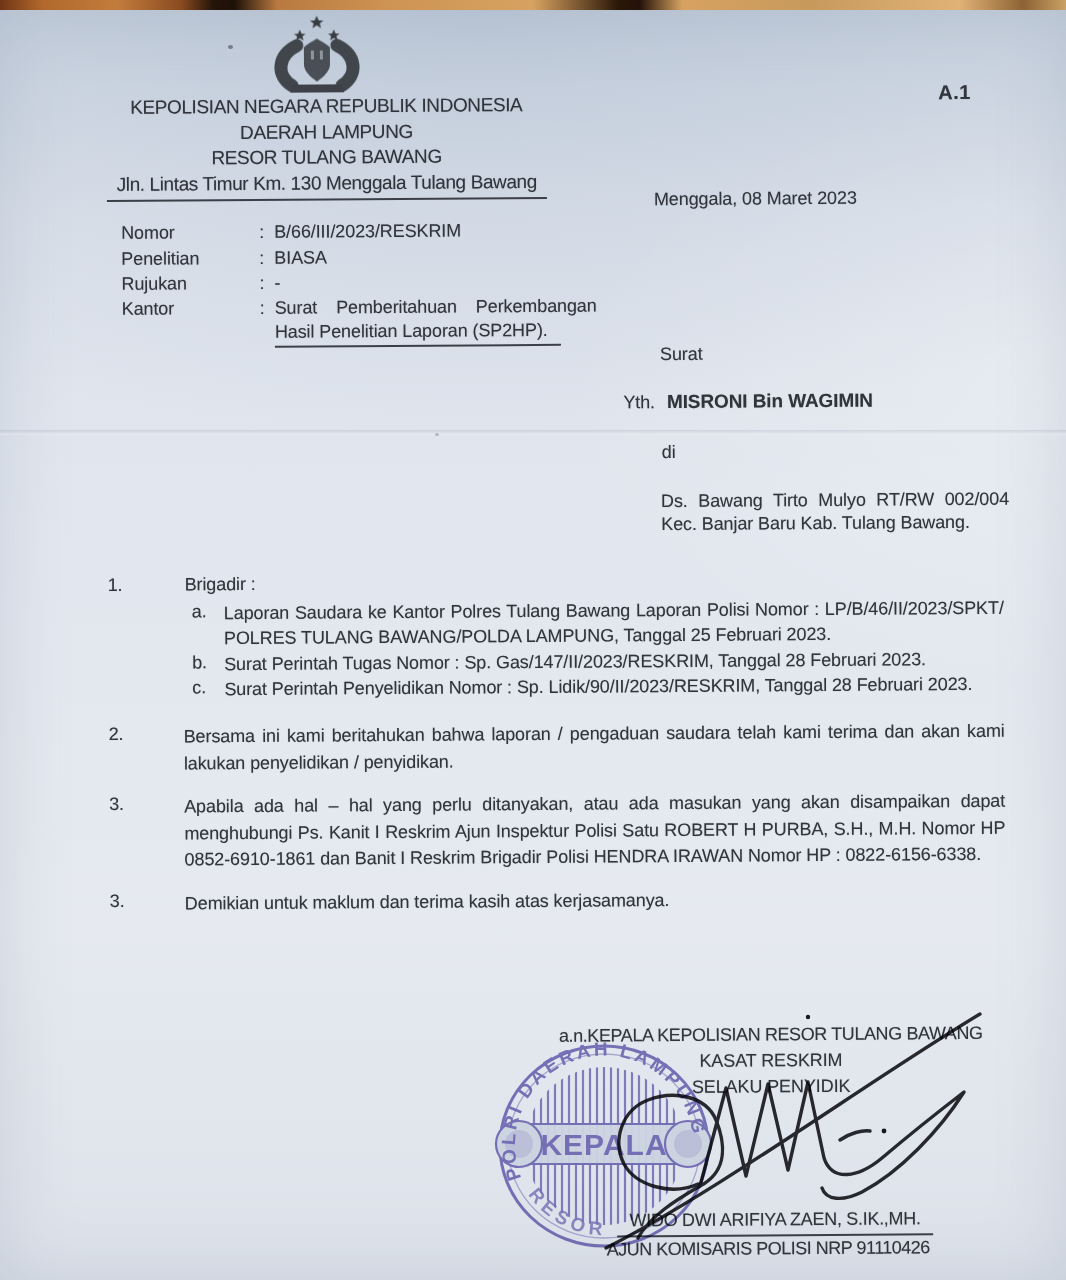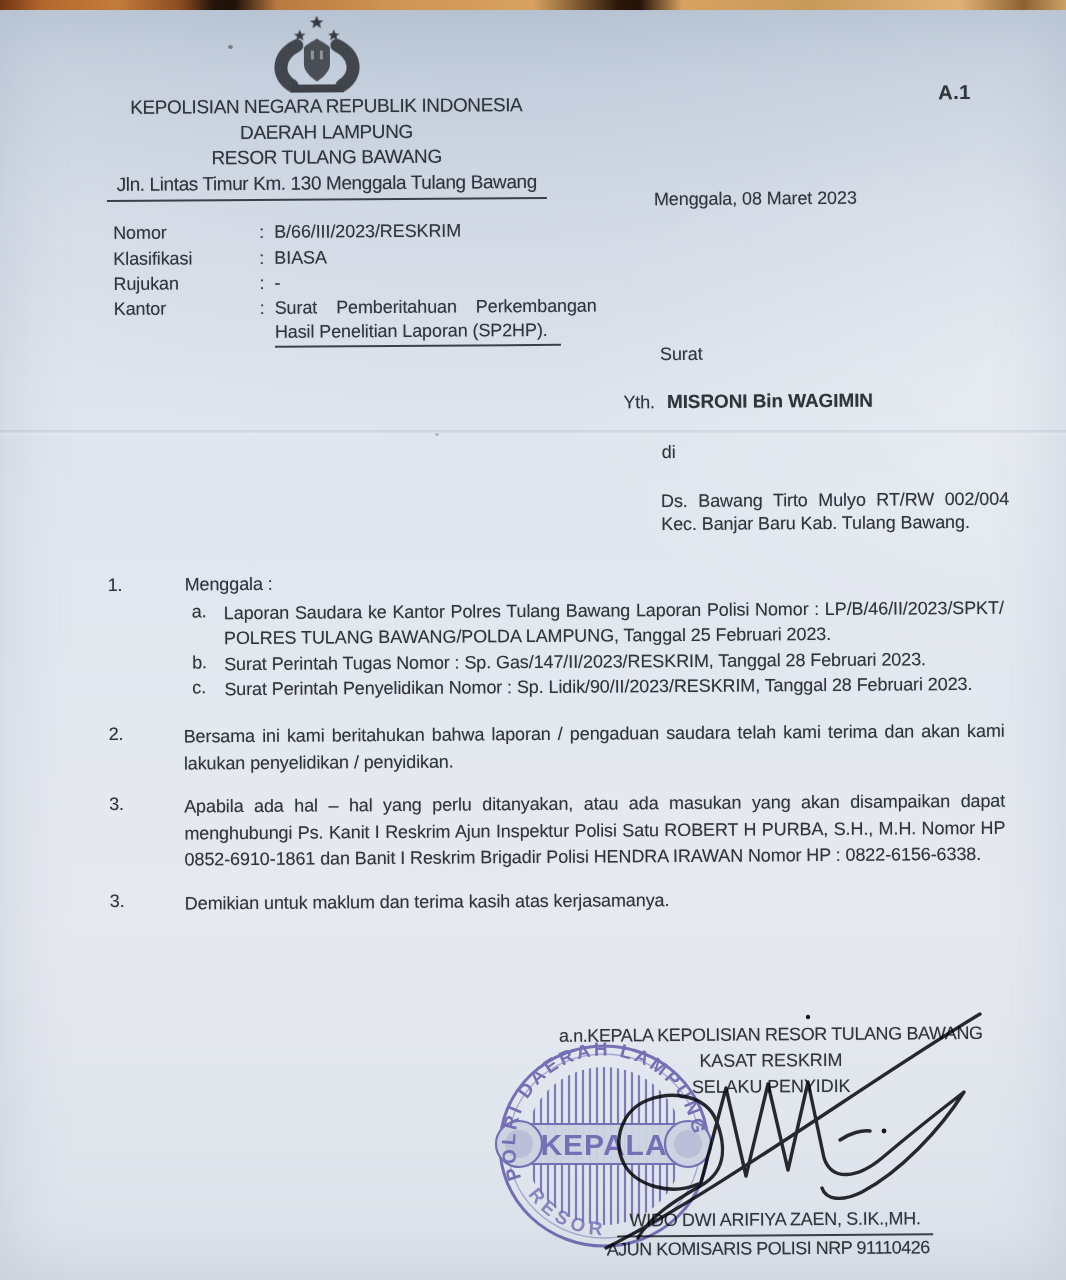--- a/index.html
+++ b/index.html
@@ -39,21 +39,21 @@
   .abs{position:absolute;}
   .hdr{
     position:absolute;left:80px;top:92px;width:500px;text-align:center;
     font-size:19px;line-height:25.5px;letter-spacing:-0.4px;
   }
   .hdr-address{display:inline-block;border-bottom:2.5px solid #3b3f47;padding:0 10px 3px 10px;}
   .corner-mark{left:942px;top:84px;font-size:20px;font-weight:bold;letter-spacing:0.5px;}
   .dateline{left:657px;top:190px;font-size:18px;}
 
   .meta-row{position:absolute;left:108px;width:520px;font-size:18px;}
-  .meta-label{position:absolute;left:8px;top:0;}
+  .meta-label{position:absolute;left:16px;top:0;}
   .meta-colon{position:absolute;left:154px;top:0;}
   .meta-value{position:absolute;left:169px;top:0;width:324px;}
   .jl{text-align:justify;text-align-last:justify;}
   .perihal-u{display:inline-block;width:286px;border-bottom:2px solid #3b4048;padding-bottom:3px;}
 
   .rcp{font-size:18px;}
   .rcp-name{font-weight:bold;font-size:19px;}
   .rcp-addr{width:350px;line-height:22.5px;}
 
   .body-no{position:absolute;left:108px;font-size:18px;}
@@ -113,21 +113,21 @@
 
   <div class="abs corner-mark">A.1</div>
   <div class="abs dateline">Menggala, 08 Maret 2023</div>
 
   <div class="meta-row" style="top:220px;">
     <span class="meta-label">Nomor</span>
     <span class="meta-colon">:</span>
     <span class="meta-value">B/66/III/2023/RESKRIM</span>
   </div>
   <div class="meta-row" style="top:246px;">
-    <span class="meta-label">Klasifikasi</span>
+    <span class="meta-label">Penelitian</span>
     <span class="meta-colon">:</span>
     <span class="meta-value">BIASA</span>
   </div>
   <div class="meta-row" style="top:271px;">
     <span class="meta-label">Rujukan</span>
     <span class="meta-colon">:</span>
     <span class="meta-value">-</span>
   </div>
   <div class="meta-row" style="top:296px;">
     <span class="meta-label">Kantor</span>
@@ -143,21 +143,21 @@
     <span>Yth.</span>
     <span class="rcp-name" style="margin-left:7px;">MISRONI Bin WAGIMIN</span>
   </div>
   <div class="abs rcp" style="left:663px;top:443px;">di</div>
   <div class="abs rcp rcp-addr" style="left:662px;top:491px;">
     <span class="jl" style="display:block;width:348px;">Ds. Bawang Tirto Mulyo RT/RW 002/004</span>
     <span style="display:block;">Kec. Banjar Baru Kab. Tulang Bawang.</span>
   </div>
 
   <div class="body-no" style="top:572px;">1.</div>
-  <div class="body-no2" style="top:572px;">Menggala :</div>
+  <div class="body-no2" style="top:572px;">Brigadir :</div>
 
   <div class="sub-letter" style="top:599px;">a.</div>
   <div class="sub-text" style="top:599px;">
     <span class="jl" style="display:block;">Laporan Saudara ke Kantor Polres Tulang Bawang Laporan Polisi Nomor : LP/B/46/II/2023/SPKT/</span>
     <span style="display:block;">POLRES TULANG BAWANG/POLDA LAMPUNG, Tanggal 25 Februari 2023.</span>
   </div>
   <div class="sub-letter" style="top:650px;">b.</div>
   <div class="sub-text" style="top:650px;">Surat Perintah Tugas Nomor : Sp. Gas/147/II/2023/RESKRIM, Tanggal 28 Februari 2023.</div>
   <div class="sub-letter" style="top:675px;">c.</div>
   <div class="sub-text" style="top:675px;">Surat Perintah Penyelidikan Nomor : Sp. Lidik/90/II/2023/RESKRIM, Tanggal 28 Februari 2023.</div>

